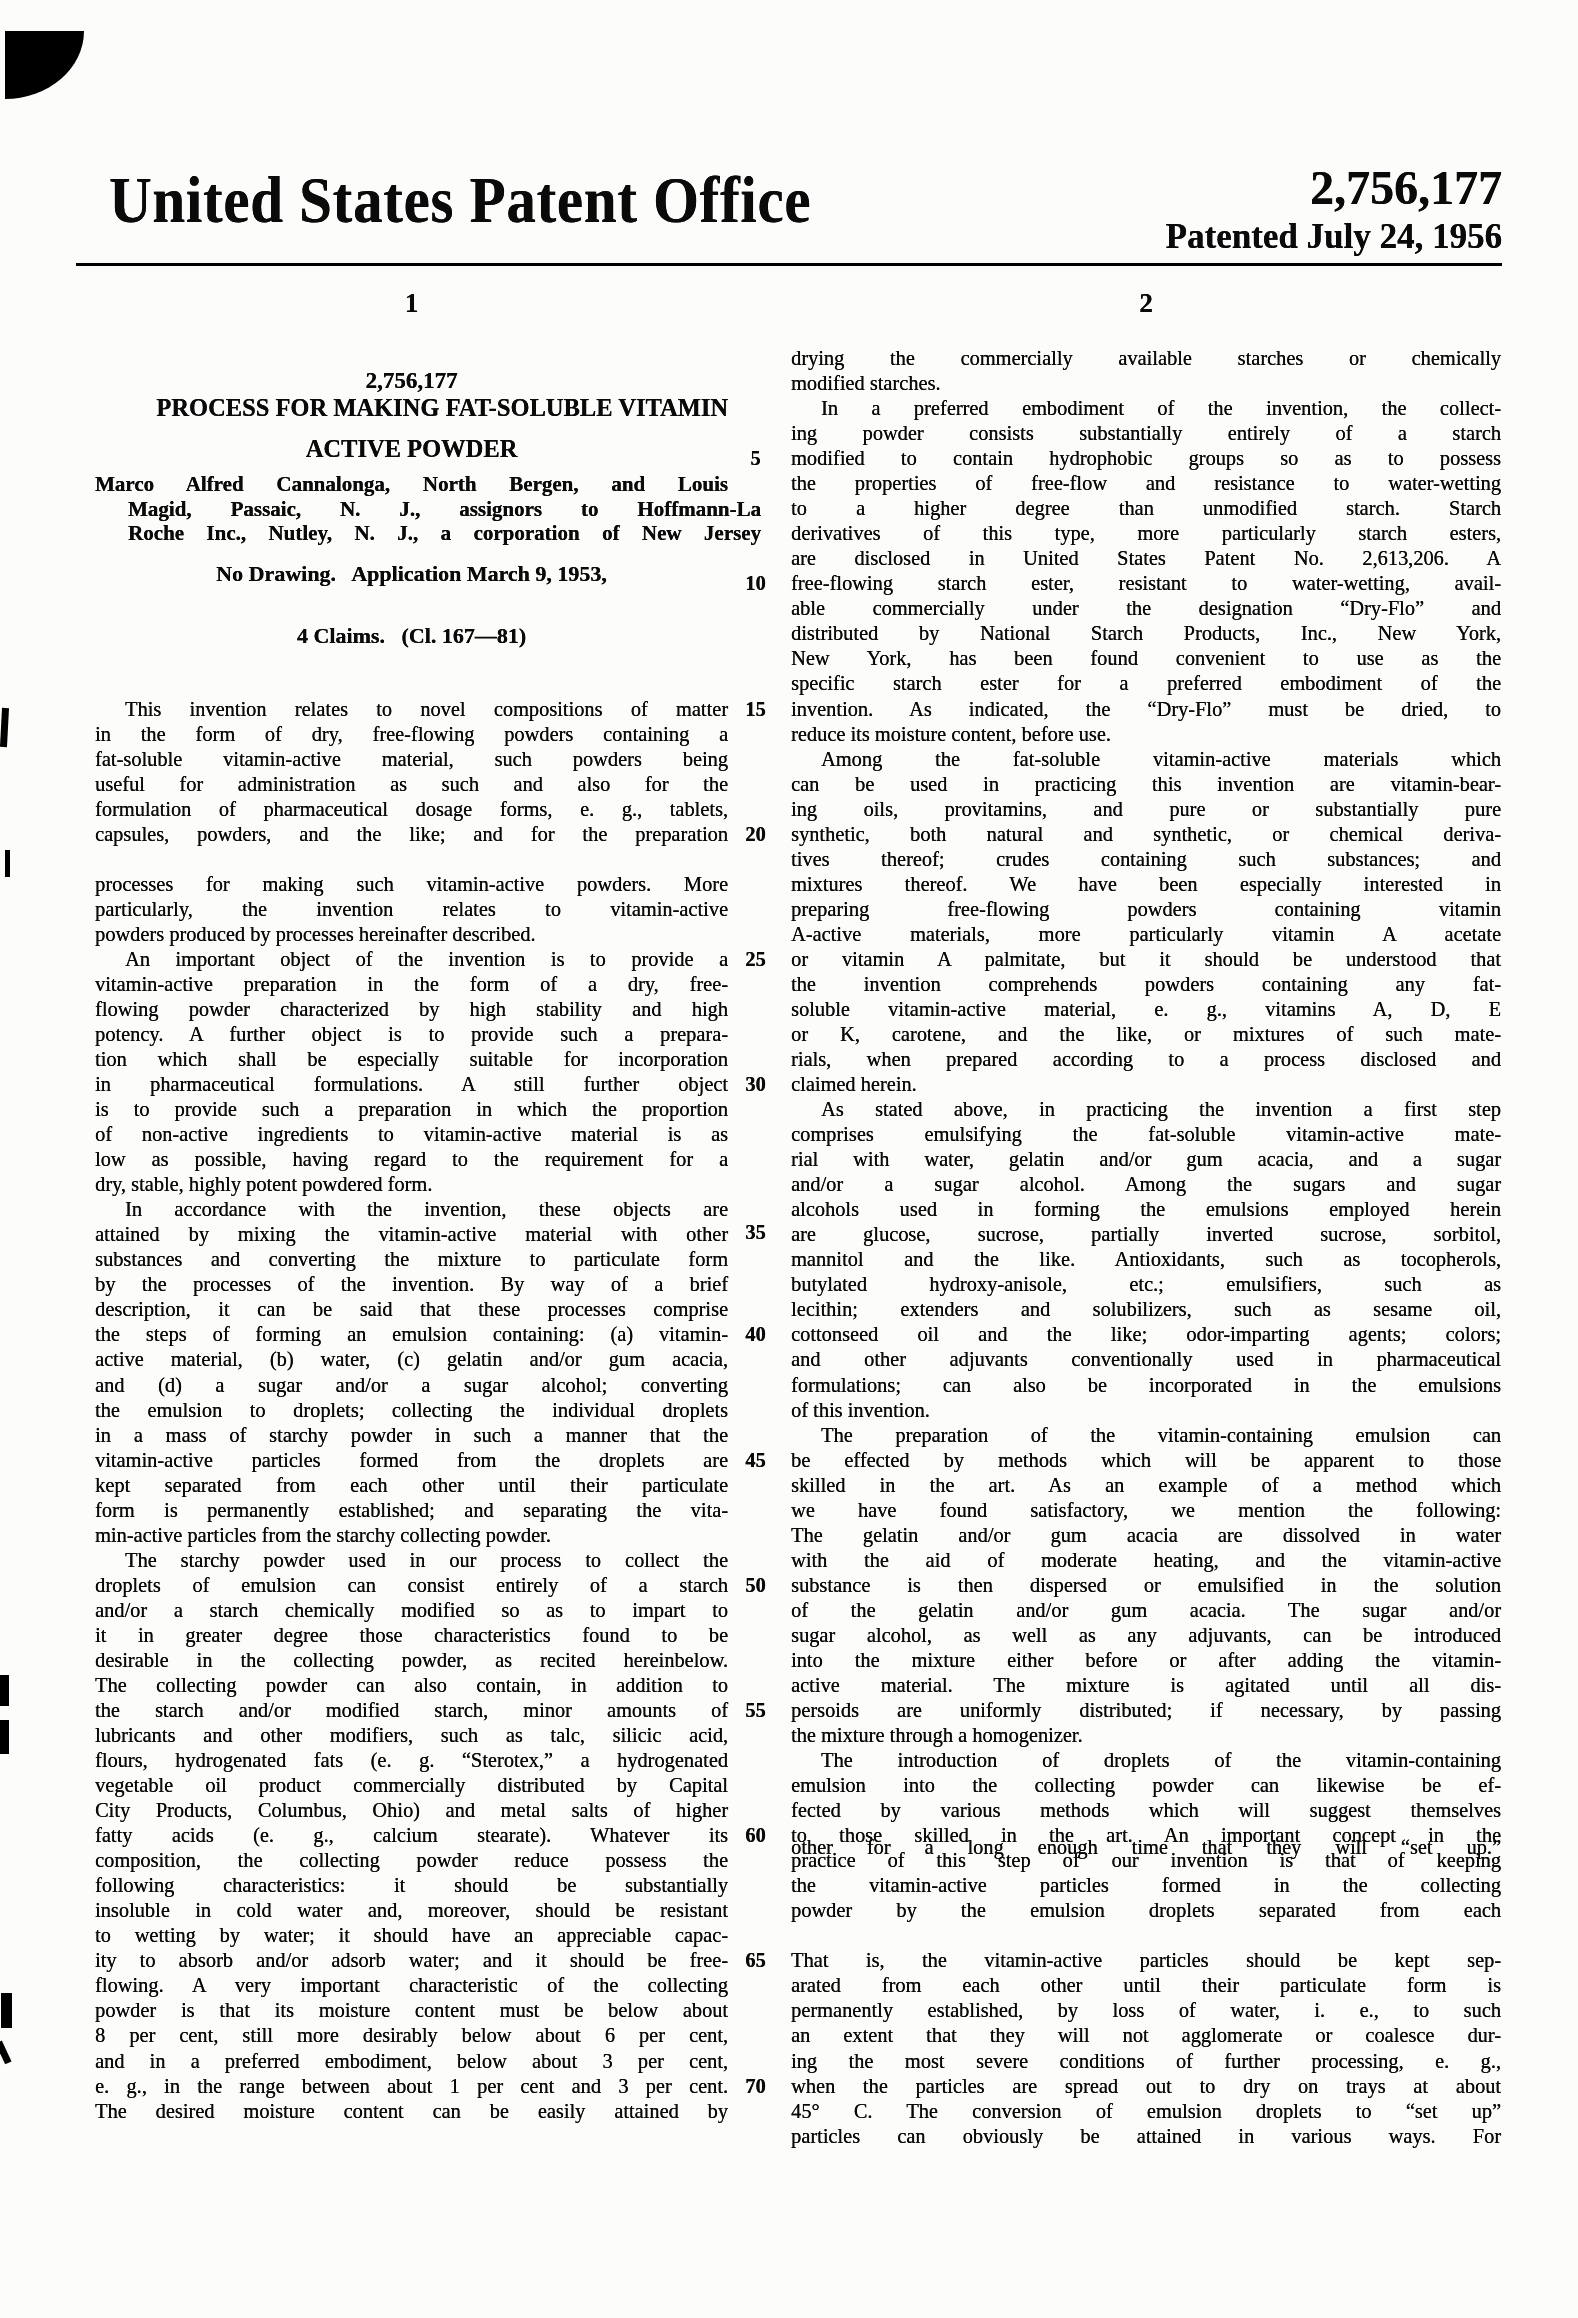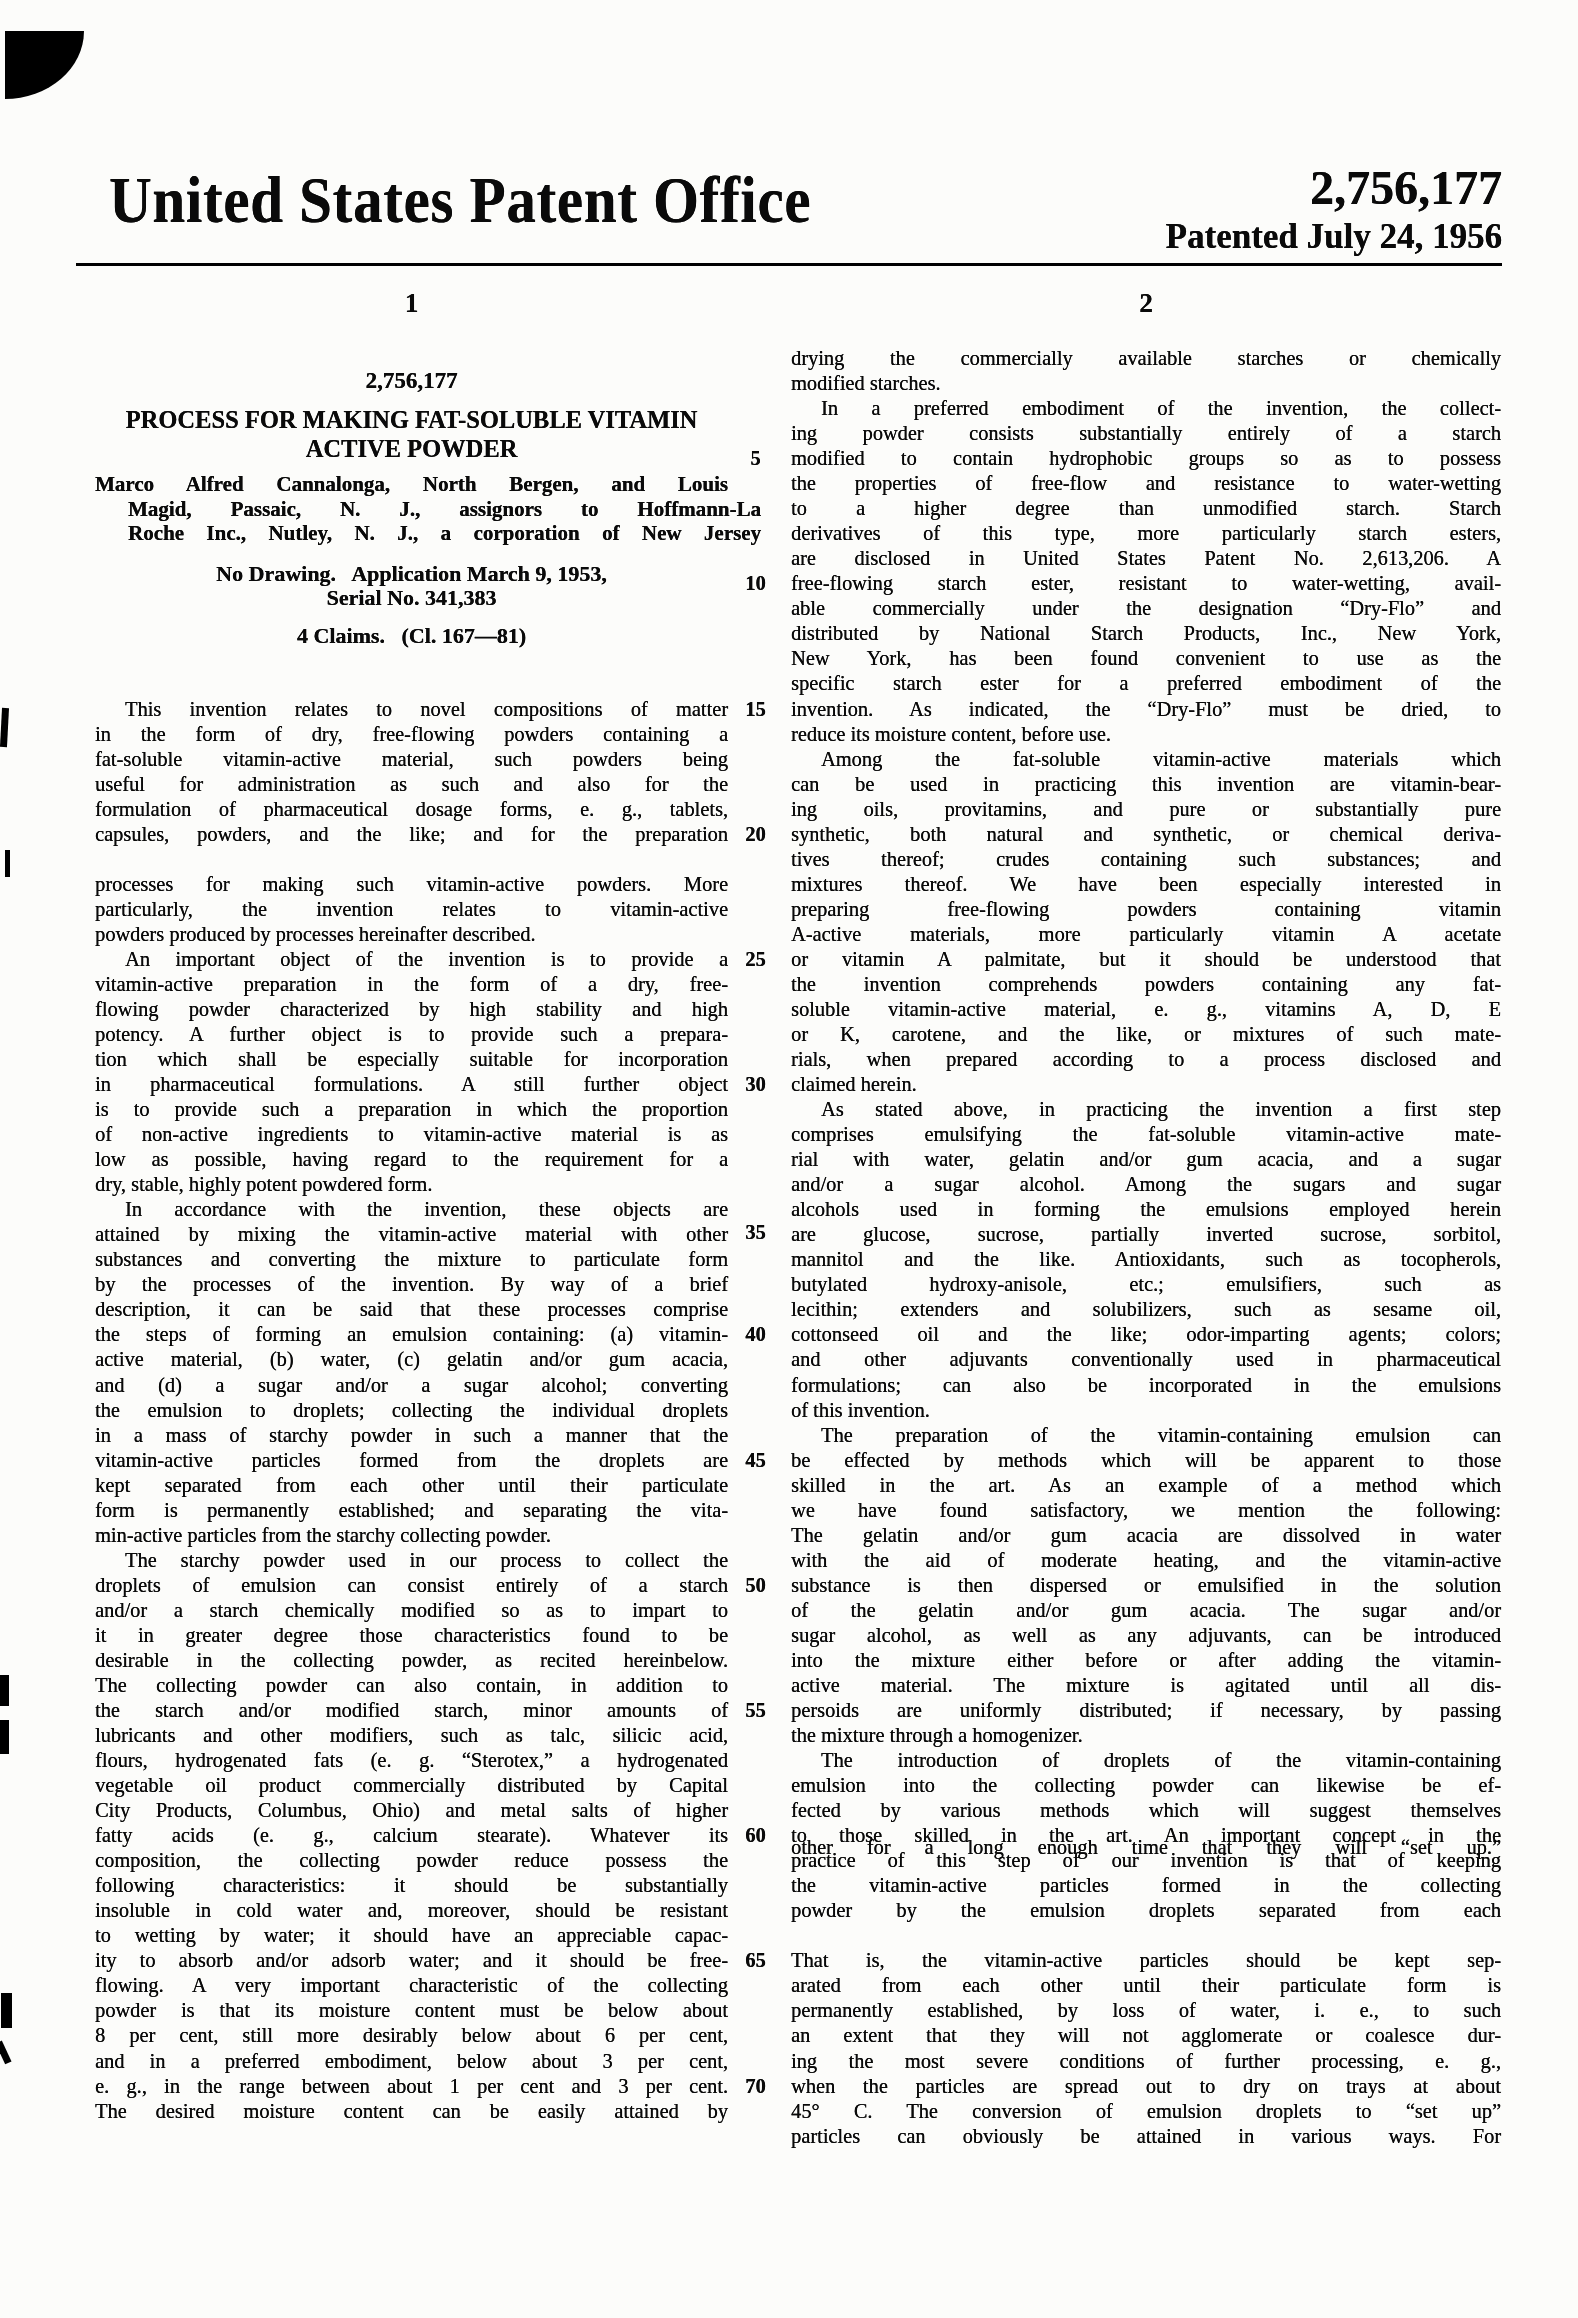--- a/index.html
+++ b/index.html
@@ -33,21 +33,21 @@
   .hdate{font-size:35px;font-weight:bold;line-height:39px;margin-top:2.7px;}
   .rule{position:absolute;left:76px;top:263px;width:1426px;height:3.4px;background:#000;}
   
   .colnum{position:absolute;top:288px;font-size:27px;font-weight:bold;text-align:center;}
   .c1{left:95px;width:633px;}
   .c2{left:791px;width:710px;}
   
   .fm{position:absolute;left:95px;width:633px;font-weight:bold;}
   .pnum{top:368px;font-size:23px;text-align:center;}
   .title{font-size:24.5px;text-align:center;line-height:27px;}
-  .t1{top:406px;}
+  .t1{top:394px;text-align:right;}
   .t2{top:435px;}
   .auth{font-size:21px;text-align:justify;text-align-last:justify;height:25px;}
   .a1{top:472px;}
   .a2{top:497px;padding-left:33px;}
   .a3{top:521px;padding-left:33px;}
   .filing{font-size:22px;text-align:center;}
   .f1{top:561px;}
   .f2{top:585px;}
   .claims{top:623px;font-size:22px;text-align:center;}
   
@@ -90,21 +90,20 @@
   <div class="colnum c1">1</div>
   <div class="colnum c2">2</div>
 
   <div class="fm pnum">2,756,177</div>
   <div class="fm title t1">PROCESS FOR MAKING FAT-SOLUBLE VITAMIN</div>
   <div class="fm title t2">ACTIVE POWDER</div>
   <div class="fm auth a1">Marco Alfred Cannalonga, North Bergen, and Louis</div>
   <div class="fm auth a2">Magid, Passaic, N. J., assignors to Hoffmann-La</div>
   <div class="fm auth a3">Roche Inc., Nutley, N. J., a corporation of New Jersey</div>
   <div class="fm filing f1">No Drawing.  Application March 9, 1953,</div>
-  <div class="fm filing f2">Serial No. 341,383</div>
   <div class="fm claims">4 Claims.  (Cl. 167—81)</div>
 
   <div class="colbody col1">
       <div class="tline ind" style="top: 351px;">This invention relates to novel compositions of matter</div>
       <div class="tline" style="top: 376px;">in the form of dry, free-flowing powders containing a</div>
       <div class="tline" style="top: 401px;">fat-soluble vitamin-active material, such powders being</div>
       <div class="tline" style="top: 426px;">useful for administration as such and also for the</div>
       <div class="tline" style="top: 451px;">formulation of pharmaceutical dosage forms, e. g., tablets,</div>
       <div class="tline" style="top: 476px;">capsules, powders, and the like; and for the preparation</div>
       <div class="tline" style="top: 526px;">processes for making such vitamin-active powders.  More</div>

